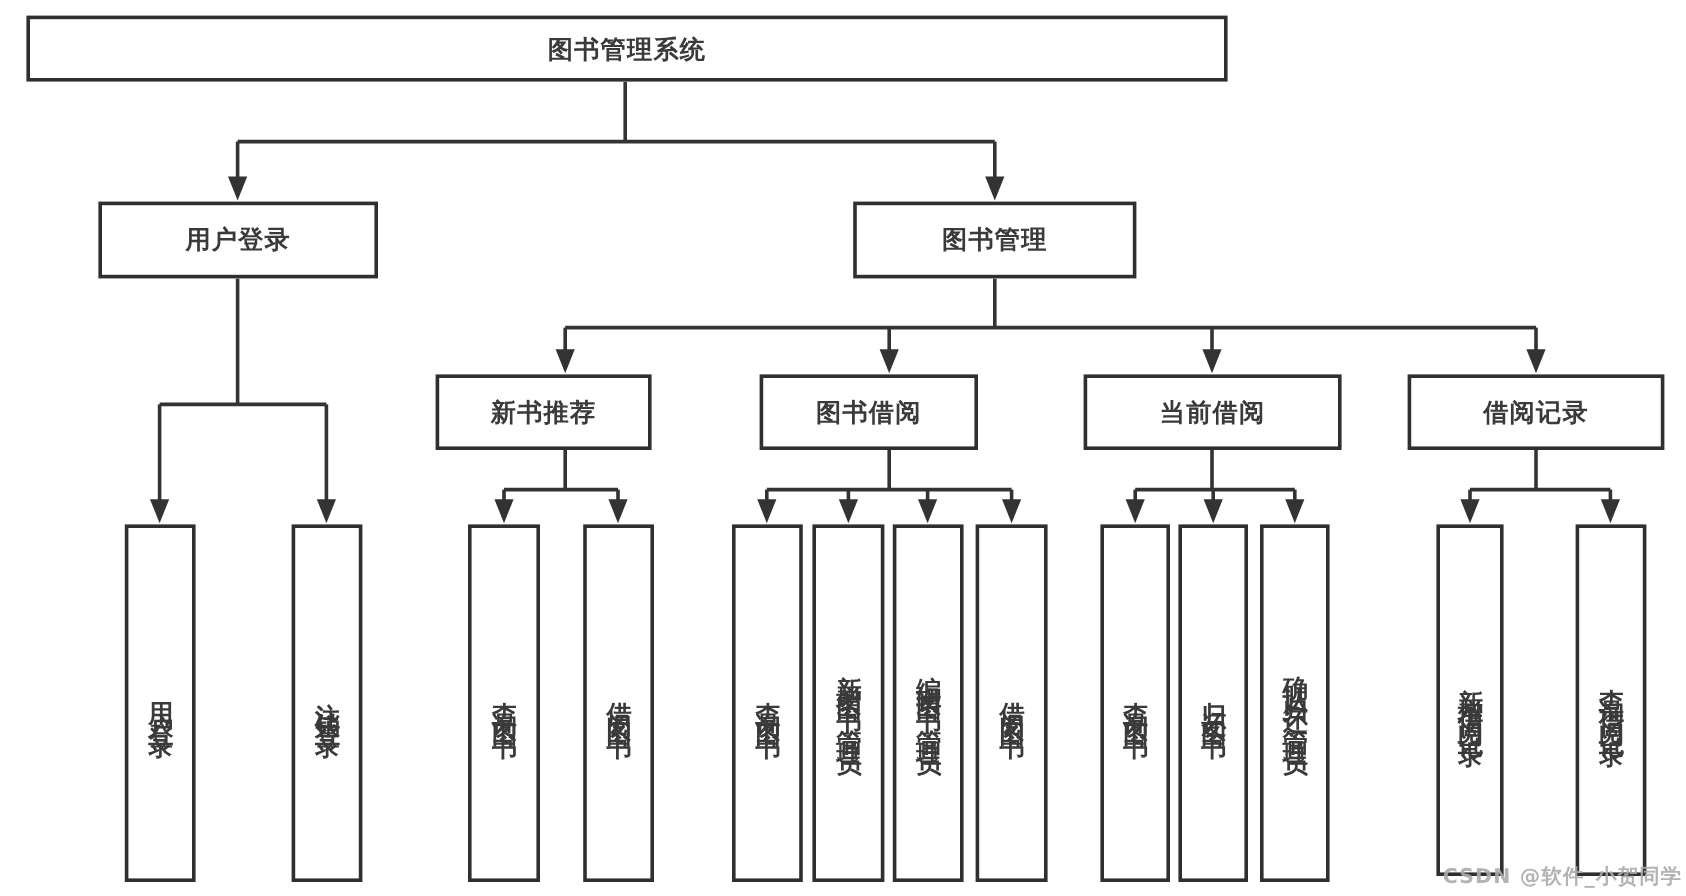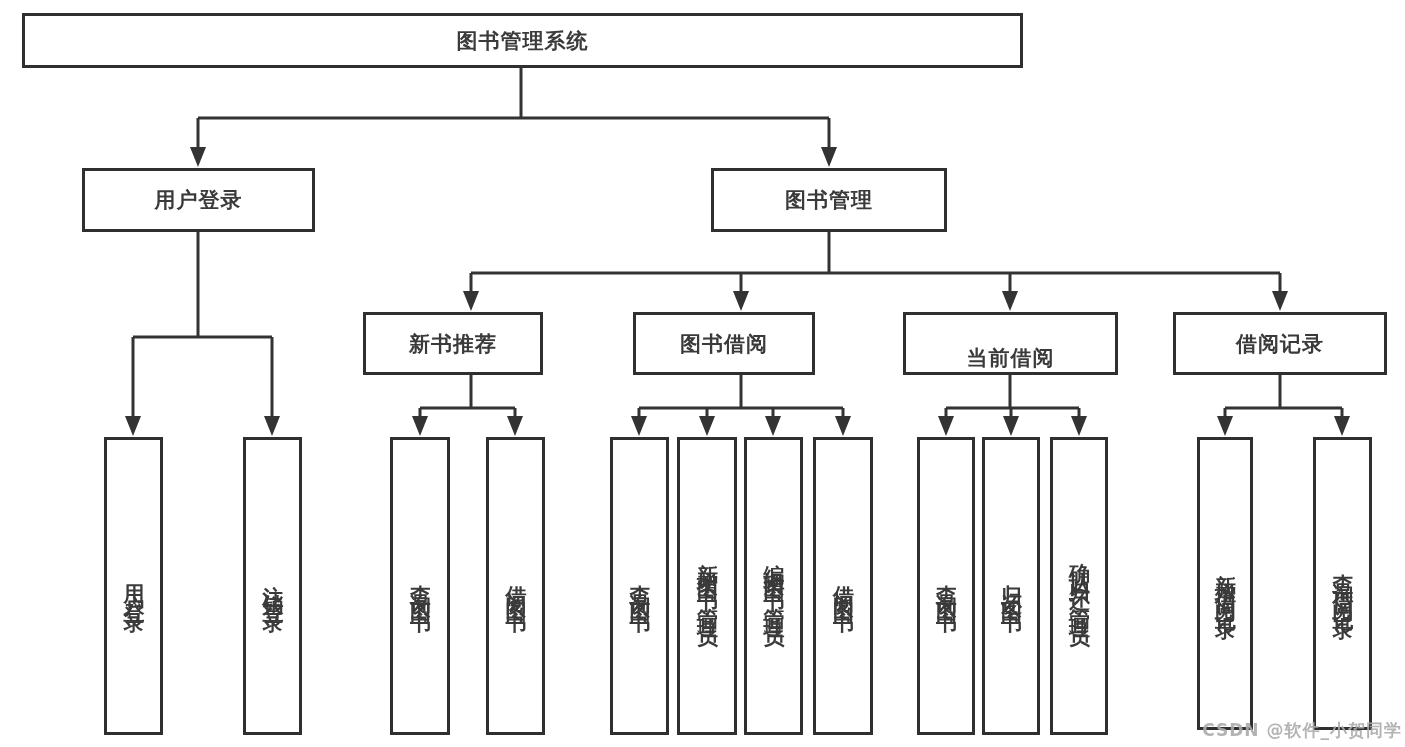--- a/index.html
+++ b/index.html
@@ -150,21 +150,21 @@
   <div class="node" style="left:711px; top:168px; width:236px; height:64px;">
     <span>图书管理</span>
   </div>
 
   <div class="node" style="left:363px; top:312px; width:180px; height:63px;">
     <span>新书推荐</span>
   </div>
   <div class="node" style="left:633px; top:312px; width:182px; height:63px;">
     <span>图书借阅</span>
   </div>
-  <div class="node" style="left:903px; top:312px; width:215px; height:63px;align-items:flex-end;">
+  <div class="node" style="left:903px; top:312px; width:215px; height:63px;">
     <span>当前借阅</span>
   </div>
   <div class="node" style="left:1173px; top:312px; width:214px; height:63px;">
     <span>借阅记录</span>
   </div>
 
   <div class="node vertical" style="left:104px; top:437px; width:59px; height:298px;">
     <span class="vlabel">用户登录</span>
   </div>
   <div class="node vertical" style="left:243px; top:437px; width:59px; height:298px;">

